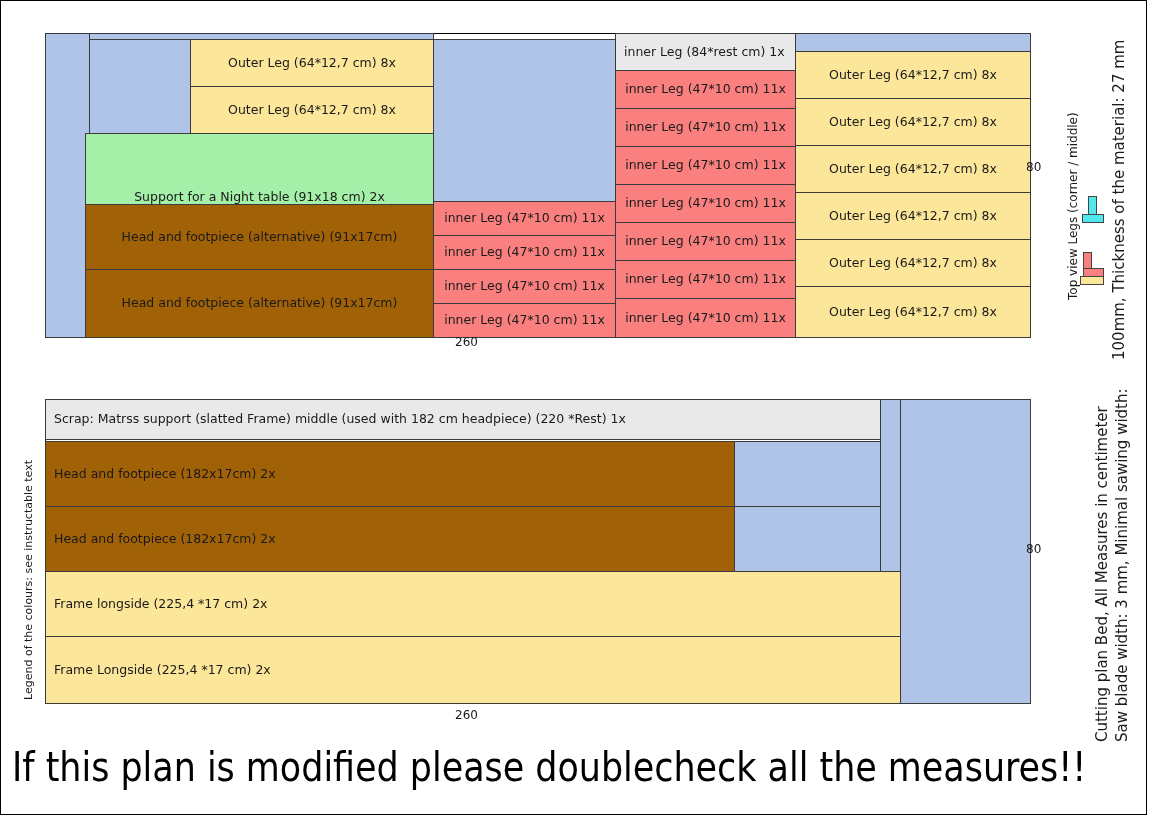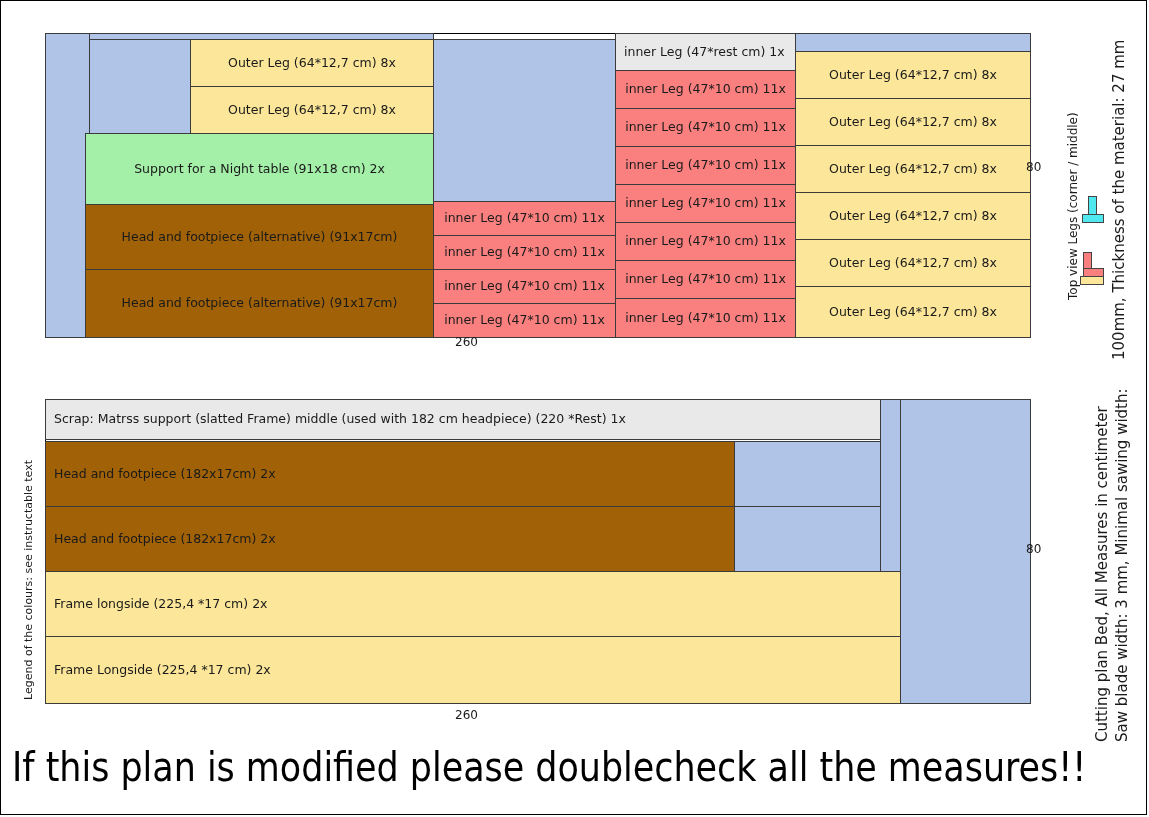--- a/index.html
+++ b/index.html
@@ -89,21 +89,21 @@
     <span class="lbl"></span>
   </div>
 
   <div class="piece c-yellow center" style="left:144px;top:5px;width:244px;height:48px;">
     <span class="lbl">Outer Leg (64*12,7 cm) 8x</span>
   </div>
   <div class="piece c-yellow center" style="left:144px;top:52px;width:244px;height:48px;">
     <span class="lbl">Outer Leg (64*12,7 cm) 8x</span>
   </div>
 
-  <div class="piece c-green center" style="left:39px;top:99px;width:349px;height:72px;">
+  <div class="piece c-green center" style="left:39px;top:99px;width:349px;height:72px;align-items:flex-end;">
     <span class="lbl">Support for a Night table (91x18 cm) 2x</span>
   </div>
 
   <div class="piece c-orange center" style="left:39px;top:170px;width:349px;height:66px;">
     <span class="lbl">Head and footpiece (alternative) (91x17cm)</span>
   </div>
   <div class="piece c-orange center" style="left:39px;top:235px;width:349px;height:69px;">
     <span class="lbl">Head and footpiece (alternative) (91x17cm)</span>
   </div>
 
@@ -118,21 +118,21 @@
     <span class="lbl">inner Leg (47*10 cm) 11x</span>
   </div>
   <div class="piece c-red center" style="left:387px;top:235px;width:183px;height:35px;">
     <span class="lbl">inner Leg (47*10 cm) 11x</span>
   </div>
   <div class="piece c-red center" style="left:387px;top:269px;width:183px;height:35px;">
     <span class="lbl">inner Leg (47*10 cm) 11x</span>
   </div>
 
   <div class="piece c-grey left" style="left:569px;top:-1px;width:181px;height:38px;">
-    <span class="lbl">inner Leg (47*rest cm) 1x</span>
+    <span class="lbl">inner Leg (84*rest cm) 1x</span>
   </div>
   <div class="piece c-red center" style="left:569px;top:36px;width:181px;height:39px;">
     <span class="lbl">inner Leg (47*10 cm) 11x</span>
   </div>
   <div class="piece c-red center" style="left:569px;top:74px;width:181px;height:39px;">
     <span class="lbl">inner Leg (47*10 cm) 11x</span>
   </div>
   <div class="piece c-red center" style="left:569px;top:112px;width:181px;height:39px;">
     <span class="lbl">inner Leg (47*10 cm) 11x</span>
   </div>

